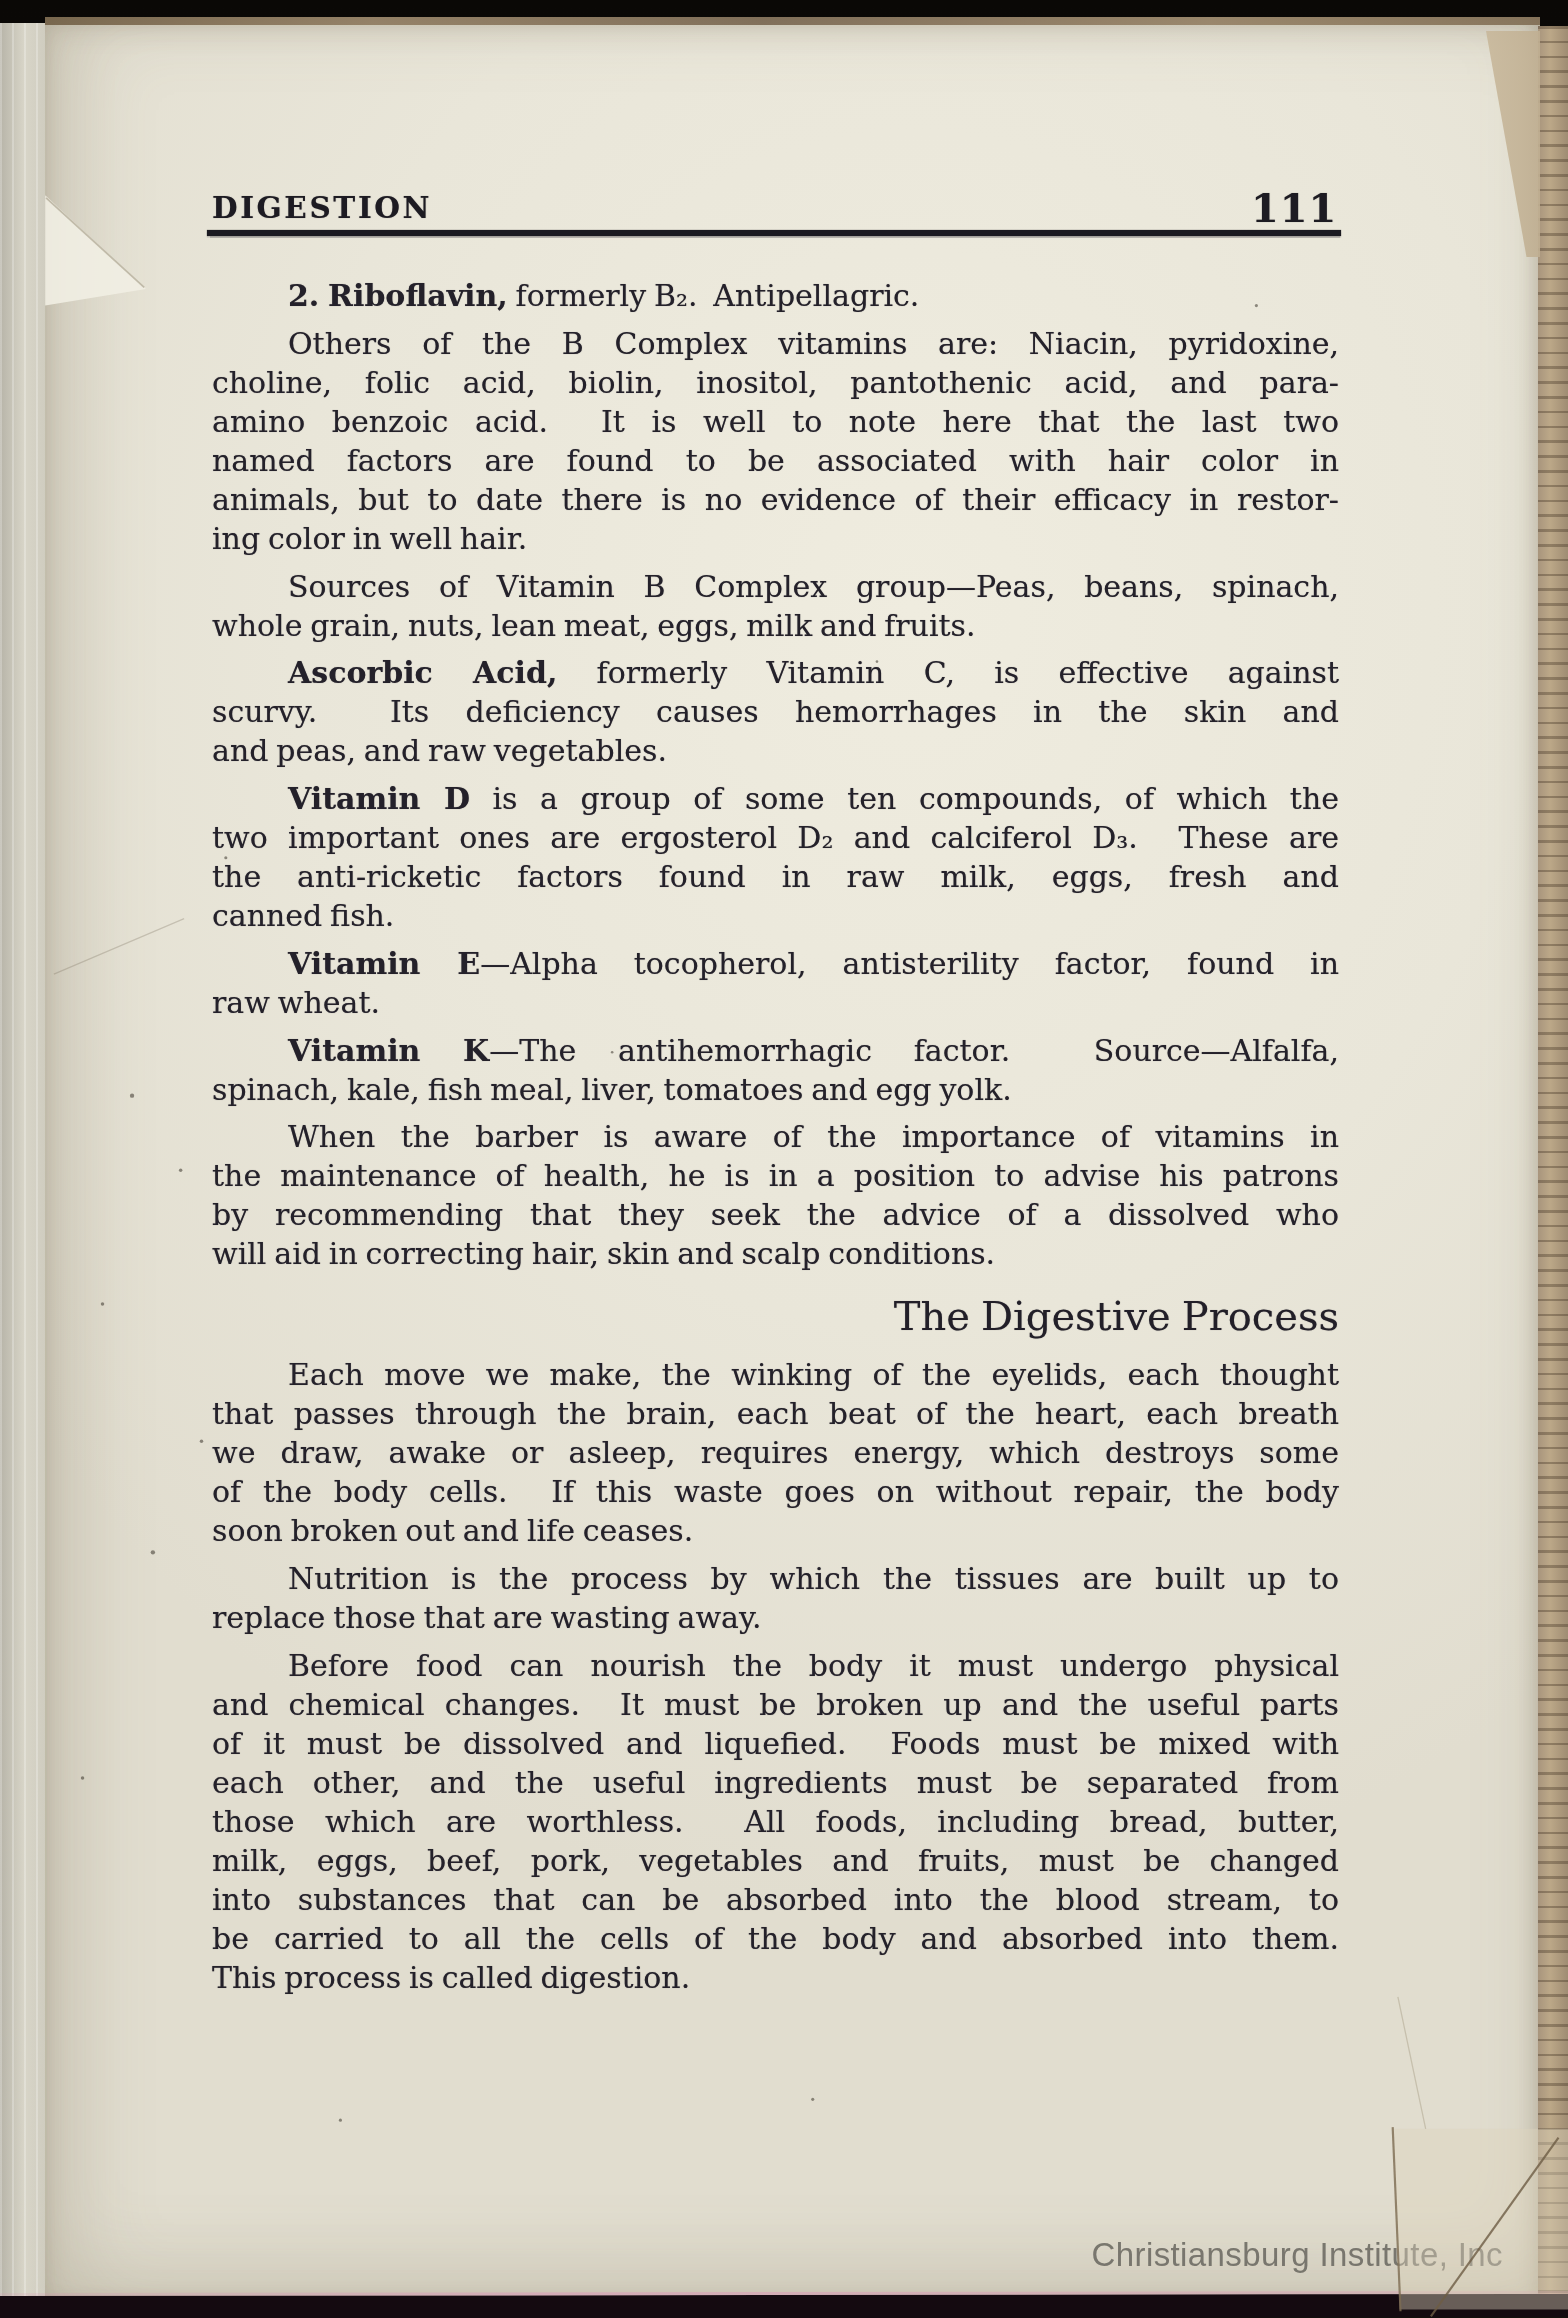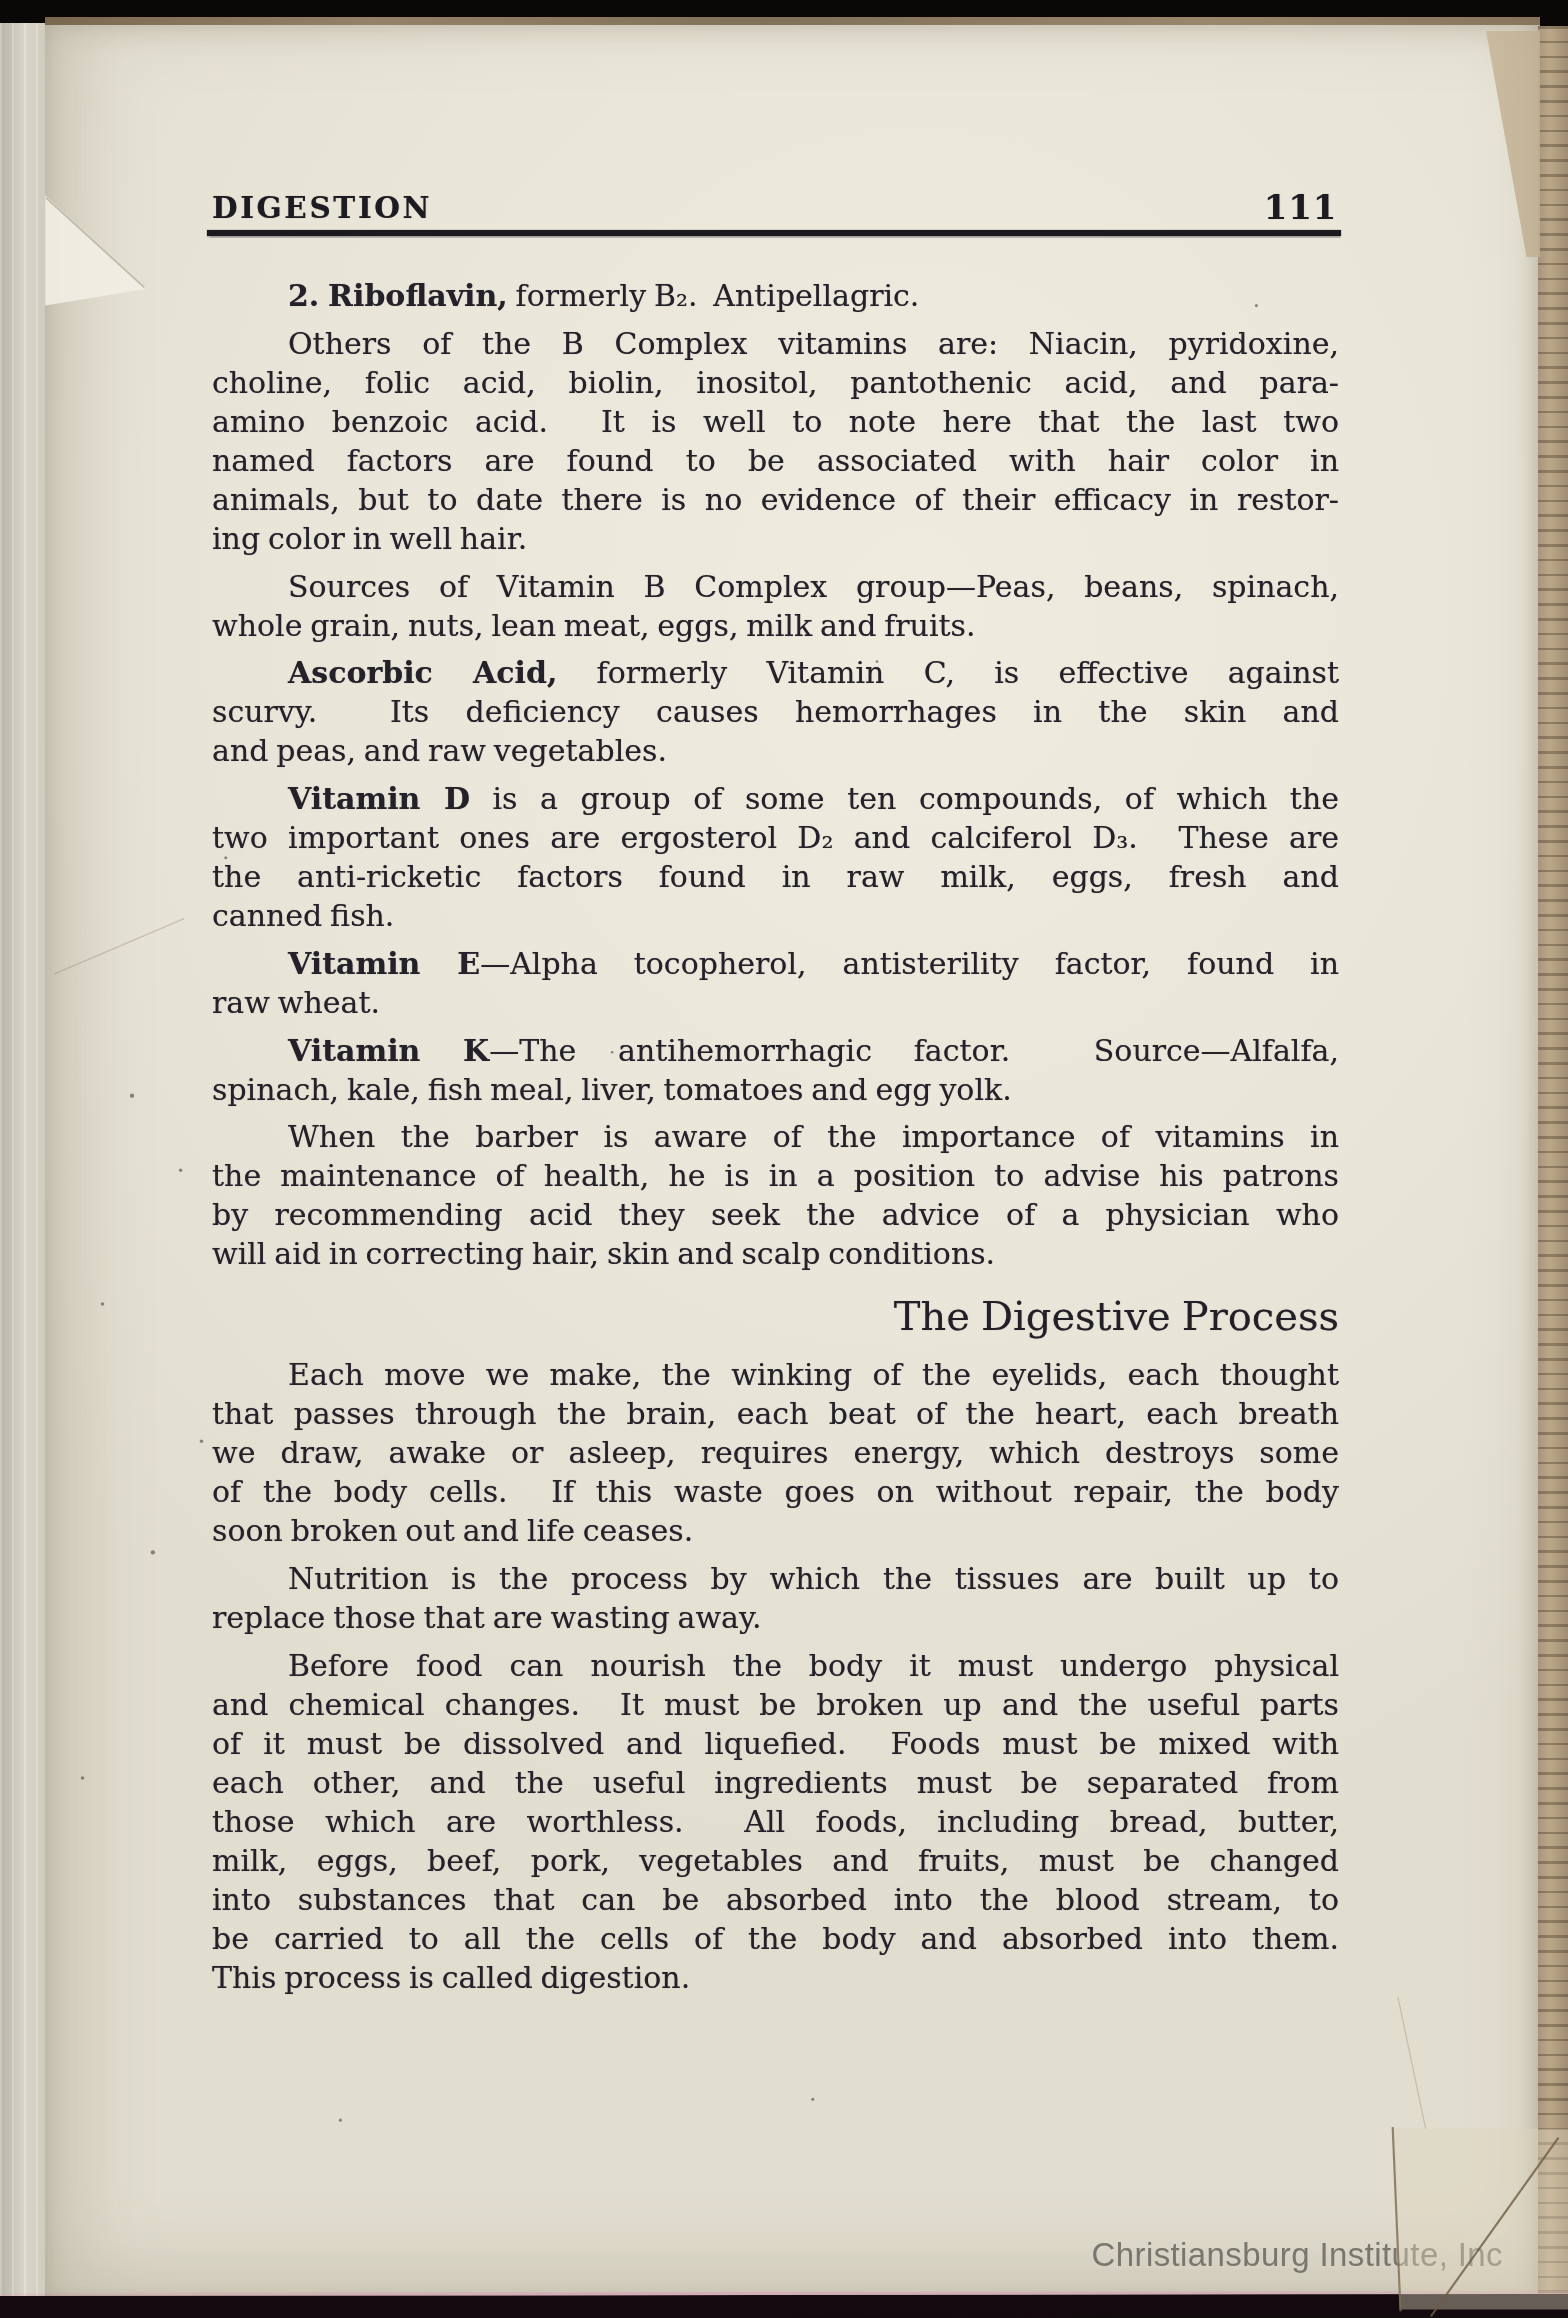--- a/index.html
+++ b/index.html
@@ -54,21 +54,21 @@
     content:"";position:absolute;left:0;top:-2.6px;width:100%;height:2.6px;
     background:linear-gradient(90deg,rgba(223,142,182,.15),rgba(226,150,188,.5) 35%,rgba(223,142,182,.25));
   }
   
   .pagehead{position:absolute;left:167px;top:175px;width:1127px;height:45px;color:#1d1b22;}
   .running-title{
     display:block;text-align:left;font-weight:bold;font-size:29.5px;line-height:31px;letter-spacing:2.6px;
     text-shadow:0 0 0.9px rgba(30,28,36,.5);
   }
   .page-number{
-    position:absolute;right:1.7px;top:0;font-weight:bold;font-size:34px;line-height:31px;letter-spacing:0.9px;
+    position:absolute;right:1.7px;top:0;font-weight:bold;font-size:40px;line-height:31px;letter-spacing:0.9px;
     text-shadow:0 0 0.9px rgba(30,28,36,.5);
   }
   .header-rule{
     position:absolute;left:-5.2px;top:38px;width:1134px;height:6px;background:#1b1a21;
     box-shadow:0 1.7px 0.9px rgba(45,42,54,.28), 0 0 0.9px rgba(20,18,25,.8);
   }
   
   .textcol{
     position:absolute;left:167px;top:259px;width:1127px;
     font-size:30px;line-height:39px;color:#24212a;word-spacing:-1.7px;
@@ -137,21 +137,21 @@
           <div class="line first"><span></span><span class="b">Vitamin E</span><span>—Alpha tocopherol, antisterility factor, found in</span></div>
           <div class="line last"><span>raw wheat.</span></div>
         </div>
         <div class="para">
           <div class="line first"><span></span><span class="b">Vitamin K</span><span>—The antihemorrhagic factor.  Source—Alfalfa,</span></div>
           <div class="line last"><span>spinach, kale, fish meal, liver, tomatoes and egg yolk.</span></div>
         </div>
         <div class="para">
           <div class="line first"><span>When the barber is aware of the importance of vitamins in</span></div>
           <div class="line"><span>the maintenance of health, he is in a position to advise his patrons</span></div>
-          <div class="line"><span>by recommending acid they seek the advice of a physician who</span></div>
+          <div class="line"><span>by recommending that they seek the advice of a dissolved who</span></div>
           <div class="line last"><span>will aid in correcting hair, skin and scalp conditions.</span></div>
         </div>
         <div class="section-heading">The Digestive Process</div>
         <div class="para">
           <div class="line first"><span>Each move we make, the winking of the eyelids, each thought</span></div>
           <div class="line"><span>that passes through the brain, each beat of the heart, each breath</span></div>
           <div class="line"><span>we draw, awake or asleep, requires energy, which destroys some</span></div>
           <div class="line"><span>of the body cells.  If this waste goes on without repair, the body</span></div>
           <div class="line last"><span>soon broken out and life ceases.</span></div>
         </div>

